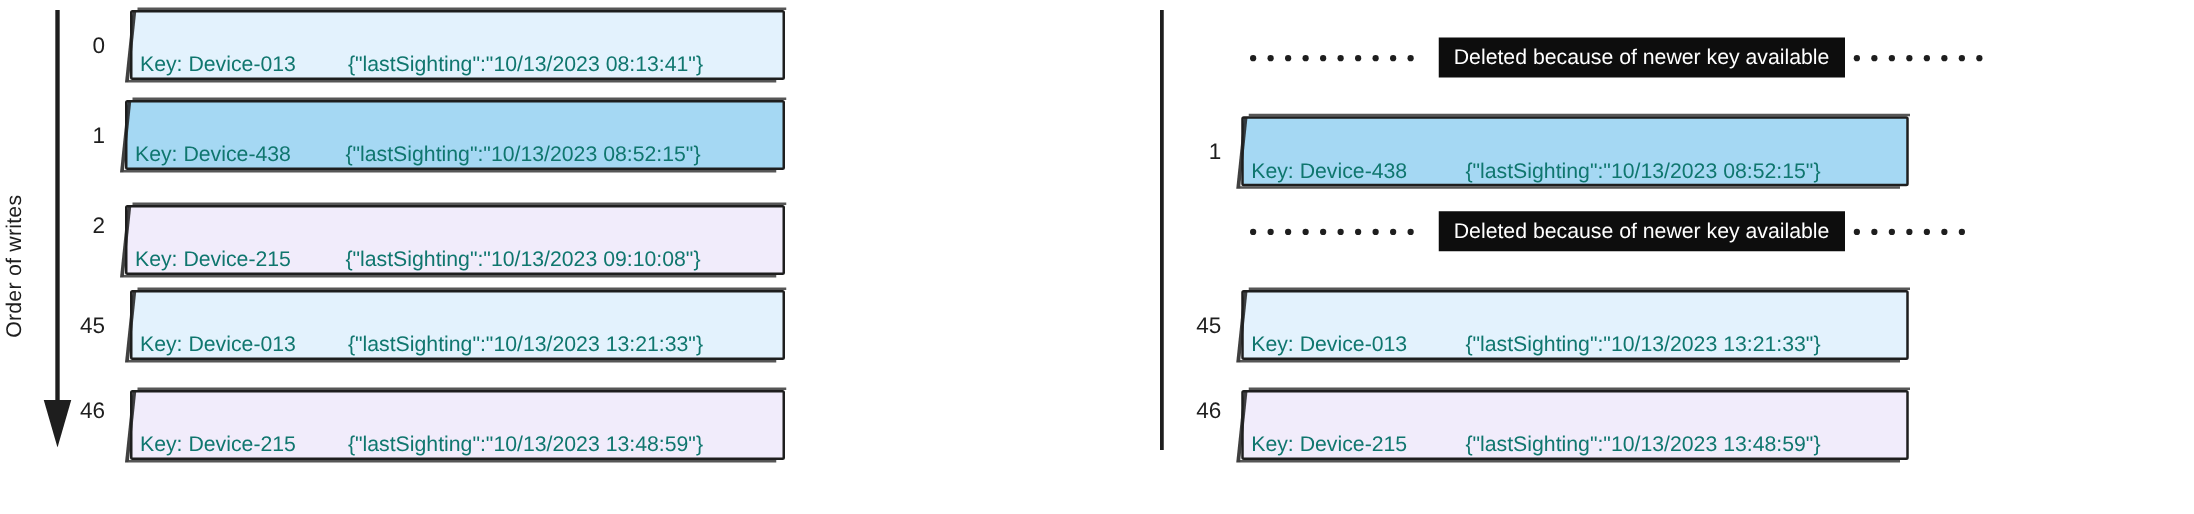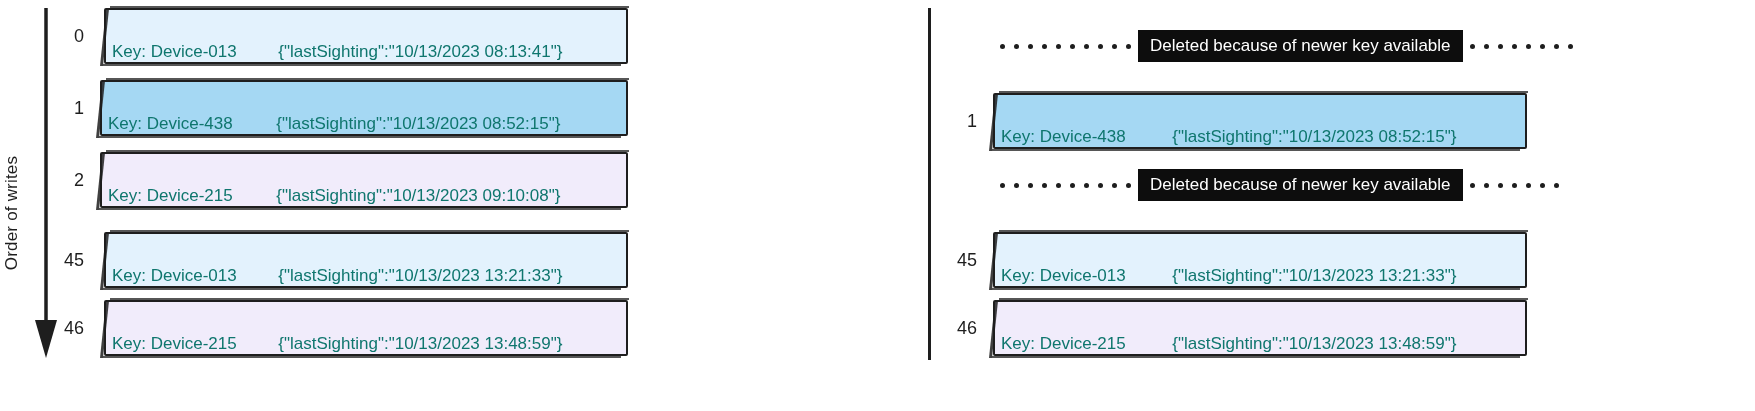--- a/index.html
+++ b/index.html
@@ -104,21 +104,21 @@
     white-space: nowrap;
   }
   .rec-value {
     flex: 1 1 auto;
     text-align: center;
     white-space: nowrap;
     padding-right: 6px;
   }
   .fill-lightblue { background: #e3f2fd; }
   .fill-blue      { background: #a5d8f3; }
-  .fill-lavender  { background: #f1ecfb; }
+  .fill-lavender  { background: #f1ecfb; margin-top: 12px; }
 
   
   .divider {
     position: absolute;
     left: 928px;
     top: 8px;
     width: 3px;
     height: 352px;
     background: #1e1e1e;
   }
@@ -181,20 +181,21 @@
     background: #1e1e1e;
     border-radius: 50%;
   }
   .deleted .tag {
     background: #0d0d0d;
     color: #ffffff;
     font-size: 17px;
     padding: 6px 12px 7px 12px;
     white-space: nowrap;
     line-height: 1.15;
+    margin-left: 13px;
   }
 </style>
 </head>
 <body>
 
 <div id="canvas">
 
   <div class="axis-label">Order of writes</div>
 
   <svg class="axis-arrow" viewBox="0 0 24 350" xmlns="http://www.w3.org/2000/svg">

